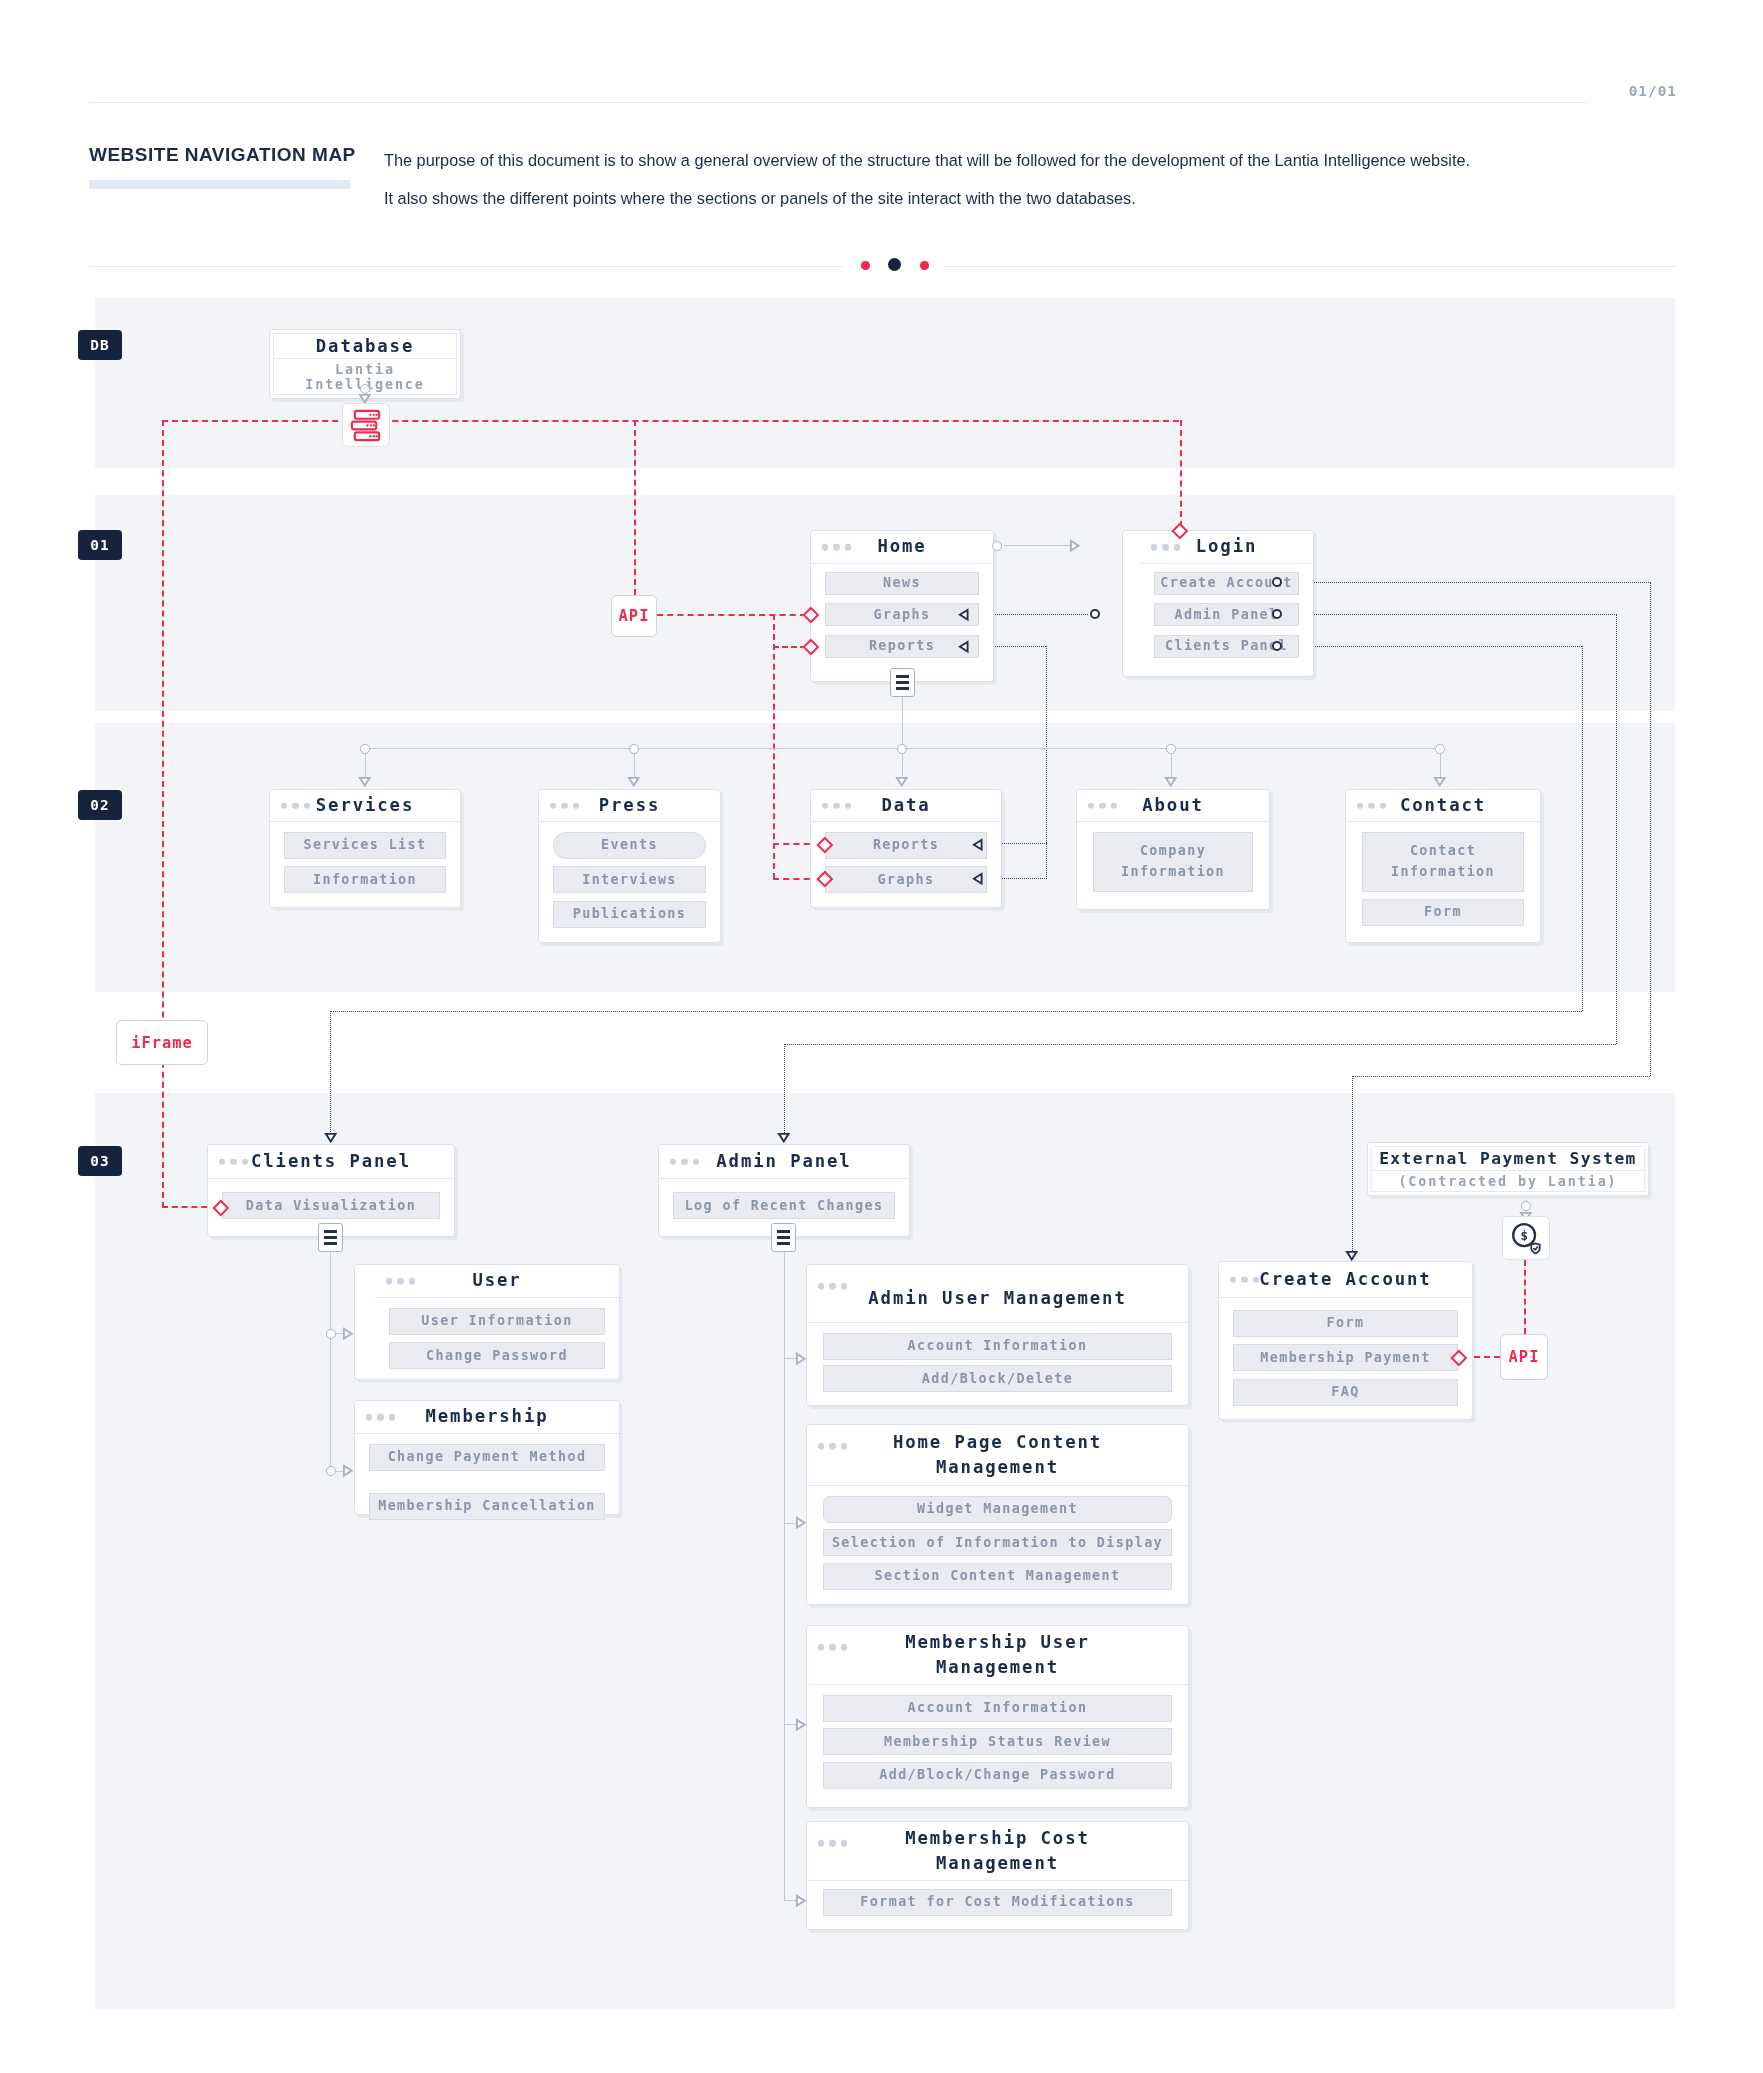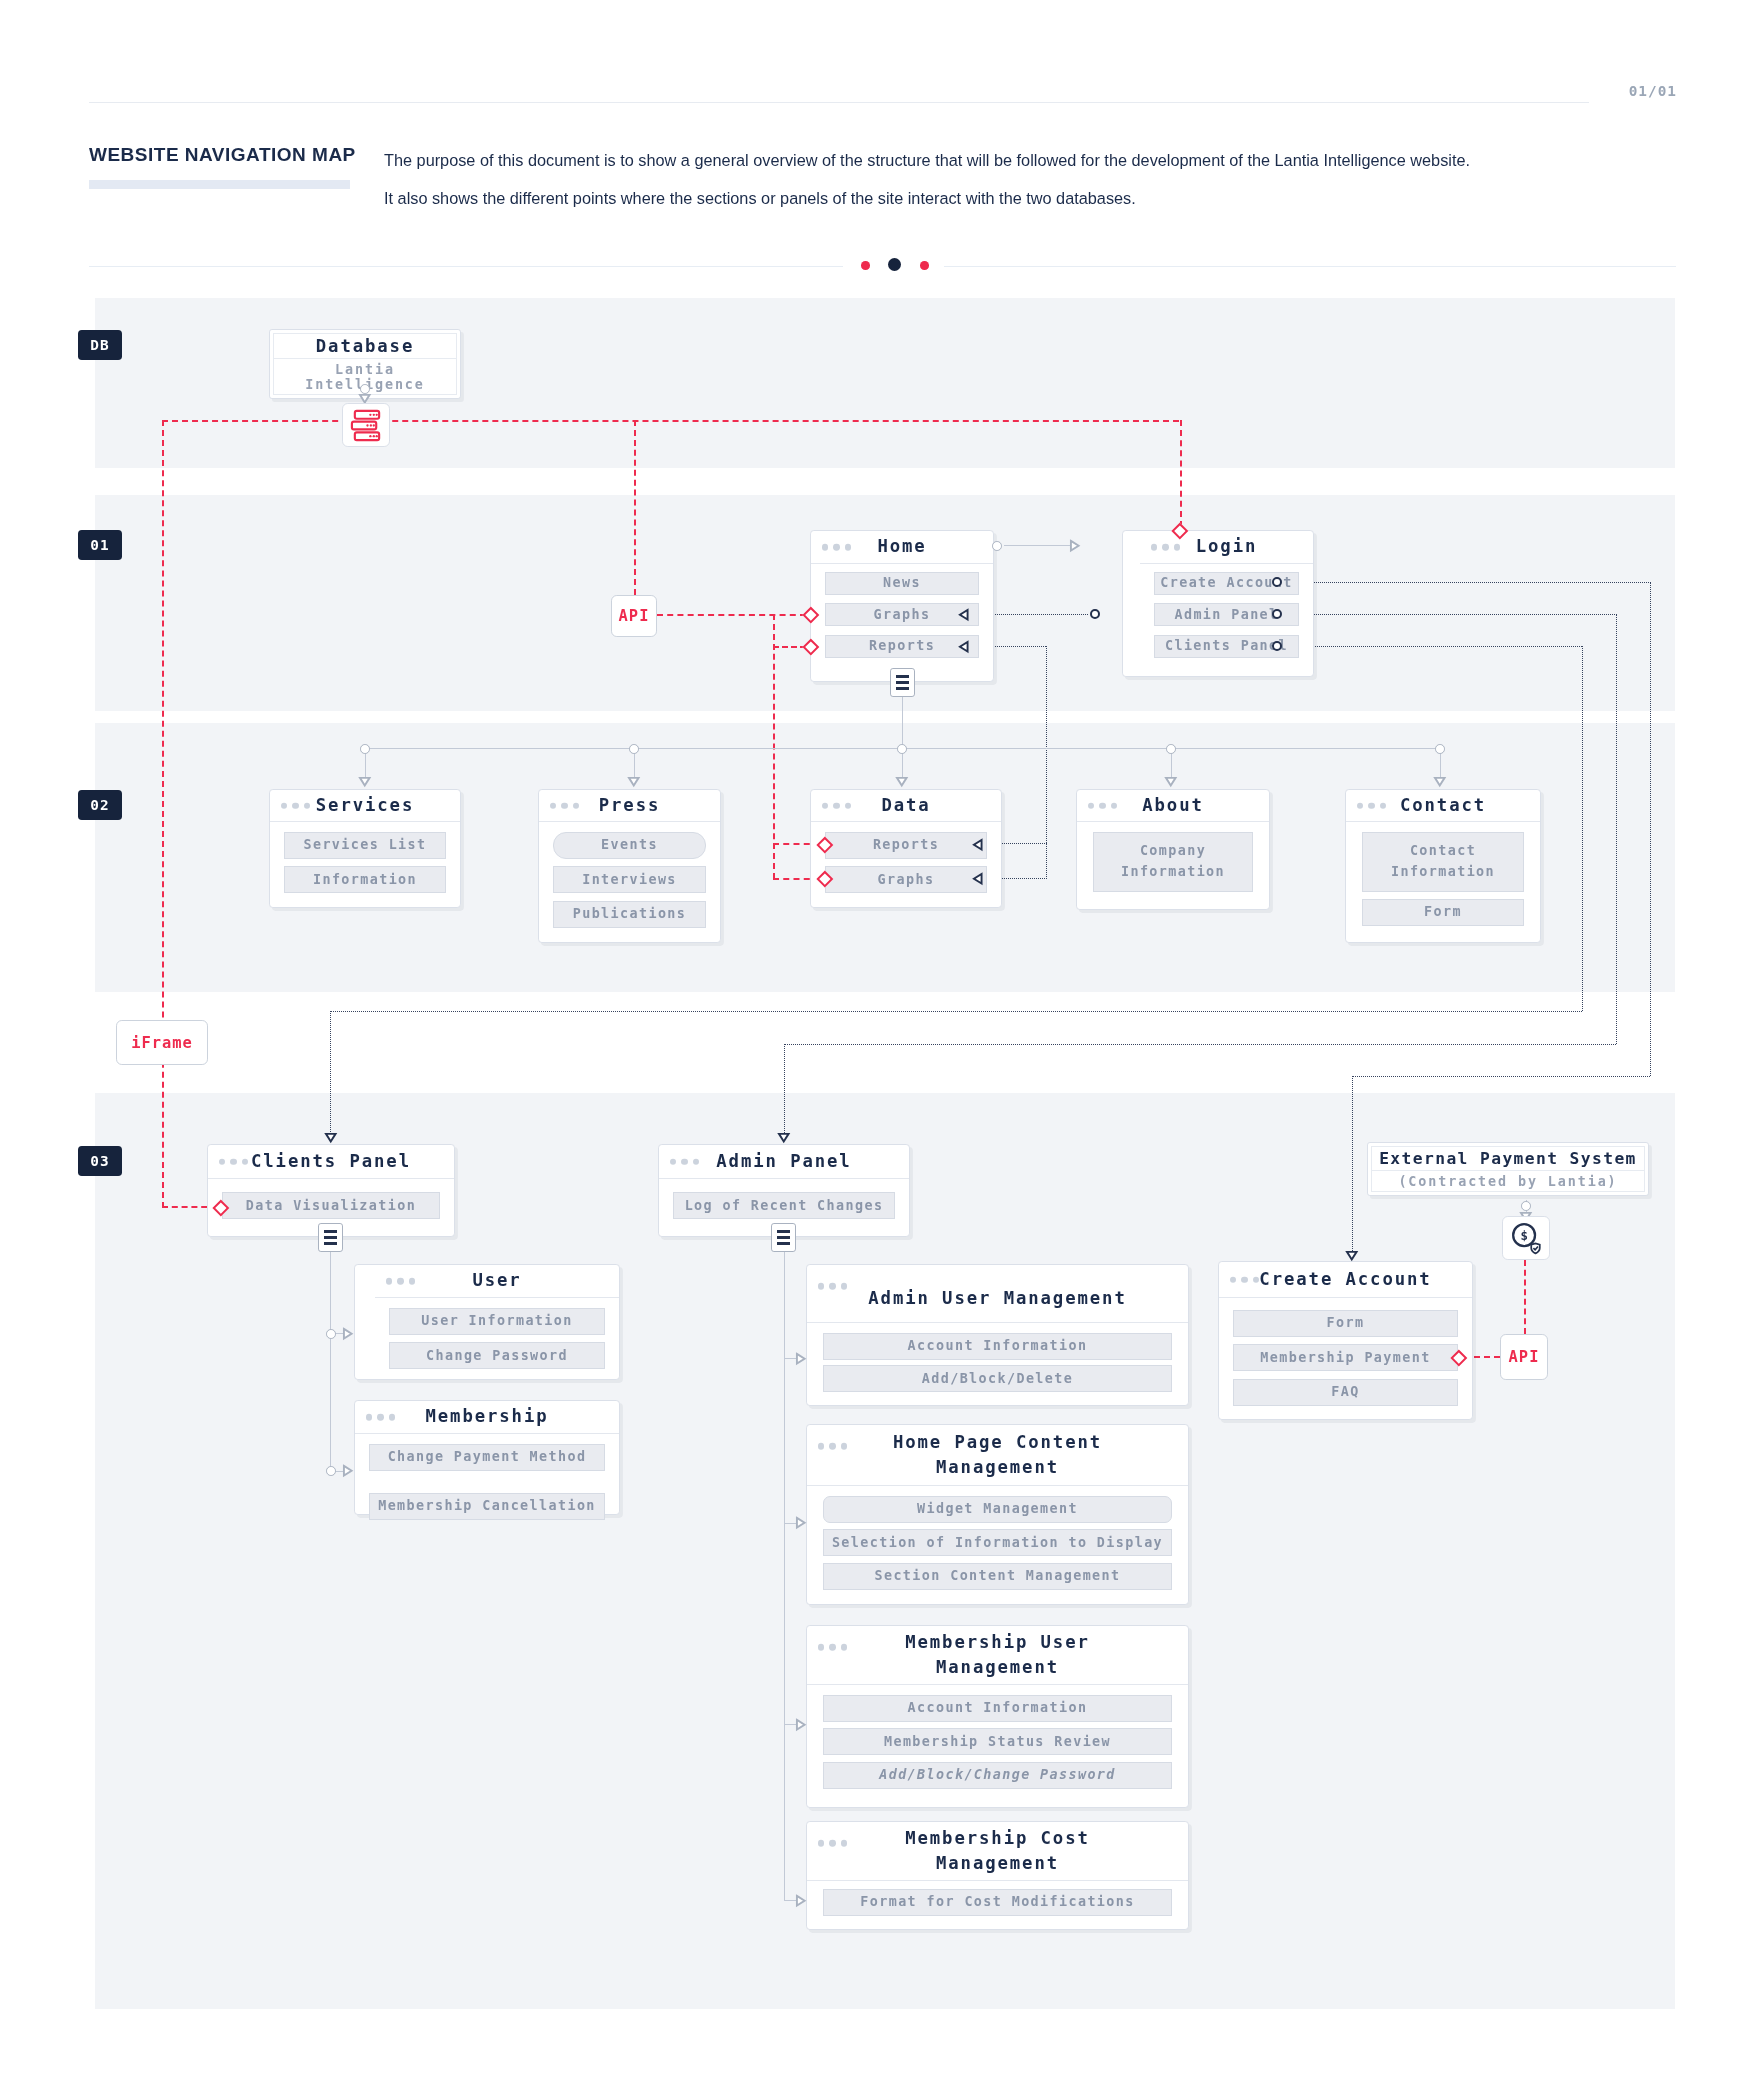--- a/index.html
+++ b/index.html
@@ -487,21 +487,21 @@
           <i></i>
           <i></i>
           <i></i>
         </span>
       <span class="ptitle">Membership User
 Management</span>
     </div>
     <div class="pbody" style="padding:9.6px 16.3px 0;gap:6.7px;">
       <div class="item" style="height:27px;">Account Information</div>
       <div class="item" style="height:27px;">Membership Status Review</div>
-      <div class="item" style="height:27px;font-style:italic;">Add/Block/Change Password</div>
+      <div class="item" style="height:27px;">Add/Block/Change Password</div>
     </div>
   </div>
   <svg class="tri g" style="left:795px;top:1718px;" viewBox="0 0 12 14">
       <path d="M2 2 L10 7 L2 12 Z"></path>
     </svg>
 
   <div class="panel" style="left:806px;top:1821px;width:383px;height:109px;">
     <div class="phead" style="height:58px;">
       <span class="pdots" style="top:21px;">
           <i></i>

